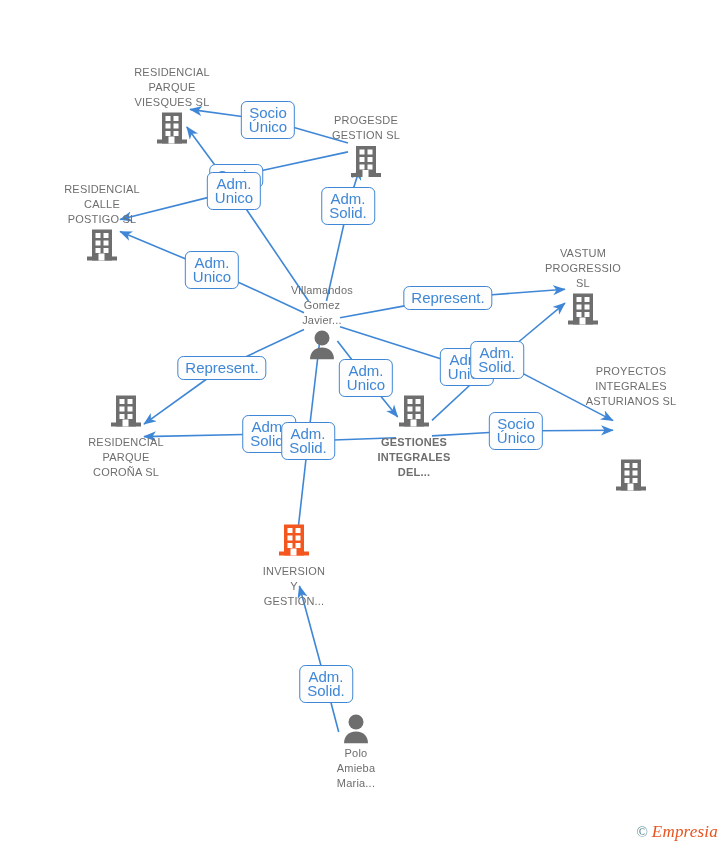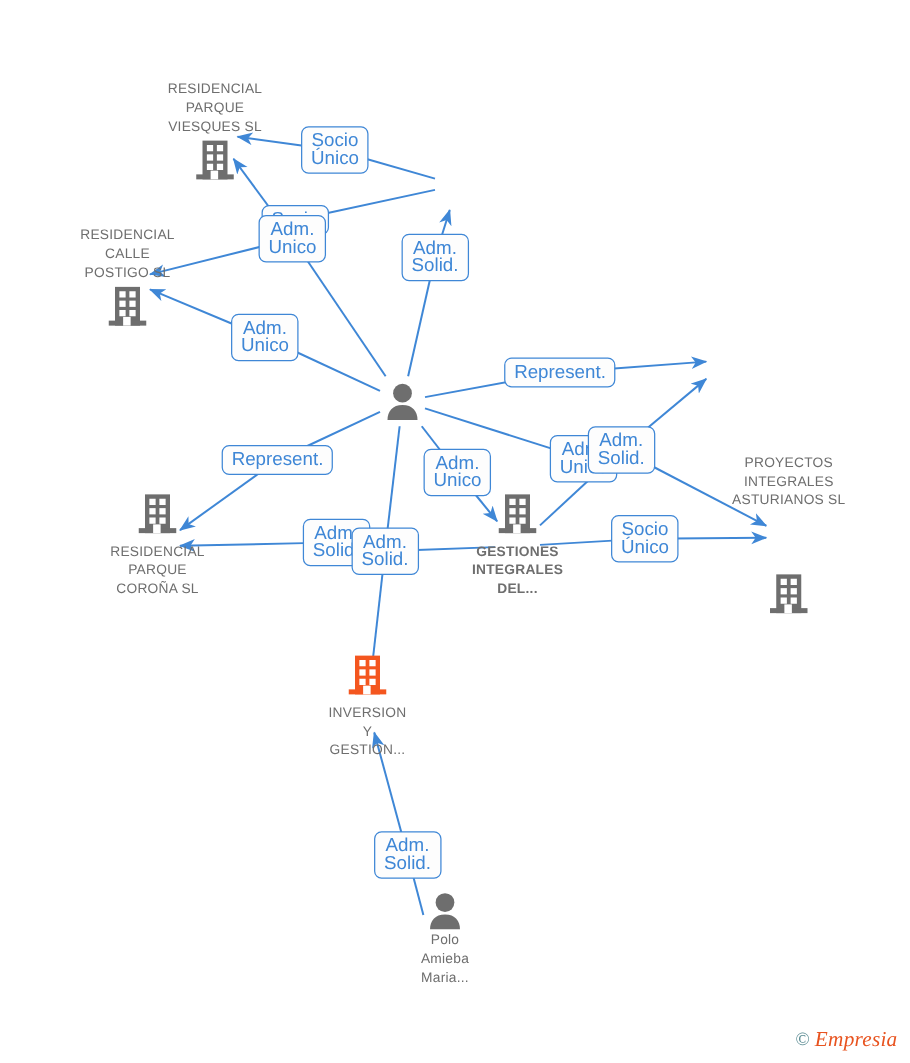--- a/index.html
+++ b/index.html
@@ -144,20 +144,41 @@
             <rect x="10.5" y="12" width="5" height="5"></rect>
             <rect x="18.5" y="12" width="5" height="5"></rect>
             <rect x="10.5" y="19.5" width="5" height="5"></rect>
             <rect x="18.5" y="19.5" width="5" height="5"></rect>
             <rect x="13.5" y="25" width="6" height="7"></rect>
           </g>
         </svg>
     </div>
   </div>
 
+  <div class="node" style="left:366px; top:148px;">
+    <div class="node-label above">PROGESDE
+GESTION  SL</div>
+    <div class="icon-wrap">
+      <svg width="34" height="38" viewBox="0 0 34 38">
+          <g fill="#6e6e6e">
+            <rect x="7" y="1" width="20" height="31"></rect>
+            <rect x="2" y="28" width="30" height="4"></rect>
+          </g>
+          <g fill="#ffffff">
+            <rect x="10.5" y="4.5" width="5" height="5"></rect>
+            <rect x="18.5" y="4.5" width="5" height="5"></rect>
+            <rect x="10.5" y="12" width="5" height="5"></rect>
+            <rect x="18.5" y="12" width="5" height="5"></rect>
+            <rect x="10.5" y="19.5" width="5" height="5"></rect>
+            <rect x="18.5" y="19.5" width="5" height="5"></rect>
+            <rect x="13.5" y="25" width="6" height="7"></rect>
+          </g>
+        </svg>
+    </div>
+  </div>
 
   <div class="node" style="left:102px; top:224px;">
     <div class="node-label above">RESIDENCIAL
 CALLE
 POSTIGO  SL</div>
     <div class="icon-wrap">
       <svg width="34" height="38" viewBox="0 0 34 38">
           <g fill="#6e6e6e">
             <rect x="7" y="1" width="20" height="31"></rect>
             <rect x="2" y="28" width="30" height="4"></rect>
@@ -168,22 +189,47 @@
             <rect x="10.5" y="12" width="5" height="5"></rect>
             <rect x="18.5" y="12" width="5" height="5"></rect>
             <rect x="10.5" y="19.5" width="5" height="5"></rect>
             <rect x="18.5" y="19.5" width="5" height="5"></rect>
             <rect x="13.5" y="25" width="6" height="7"></rect>
           </g>
         </svg>
     </div>
   </div>
 
+  <div class="node" style="left:583px; top:288px;">
+    <div class="node-label above">VASTUM
+PROGRESSIO
+SL</div>
+    <div class="icon-wrap">
+      <svg width="34" height="38" viewBox="0 0 34 38">
+          <g fill="#6e6e6e">
+            <rect x="7" y="1" width="20" height="31"></rect>
+            <rect x="2" y="28" width="30" height="4"></rect>
+          </g>
+          <g fill="#ffffff">
+            <rect x="10.5" y="4.5" width="5" height="5"></rect>
+            <rect x="18.5" y="4.5" width="5" height="5"></rect>
+            <rect x="10.5" y="12" width="5" height="5"></rect>
+            <rect x="18.5" y="12" width="5" height="5"></rect>
+            <rect x="10.5" y="19.5" width="5" height="5"></rect>
+            <rect x="18.5" y="19.5" width="5" height="5"></rect>
+            <rect x="13.5" y="25" width="6" height="7"></rect>
+          </g>
+        </svg>
+    </div>
+  </div>
 
   <div class="node" style="left:322px; top:321px;">
+    <div class="node-label above">Villamandos
+Gomez
+Javier...</div>
     <div class="icon-wrap" style="height:30px;">
       <svg width="34" height="30" viewBox="0 0 34 30">
           <g fill="#6e6e6e">
             <circle cx="17" cy="8.5" r="7.5"></circle>
             <path d="M17,18 C25,18 29,23 29,30 L5,30 C5,23 9,18 17,18 Z"></path>
           </g>
         </svg>
     </div>
   </div>
 

